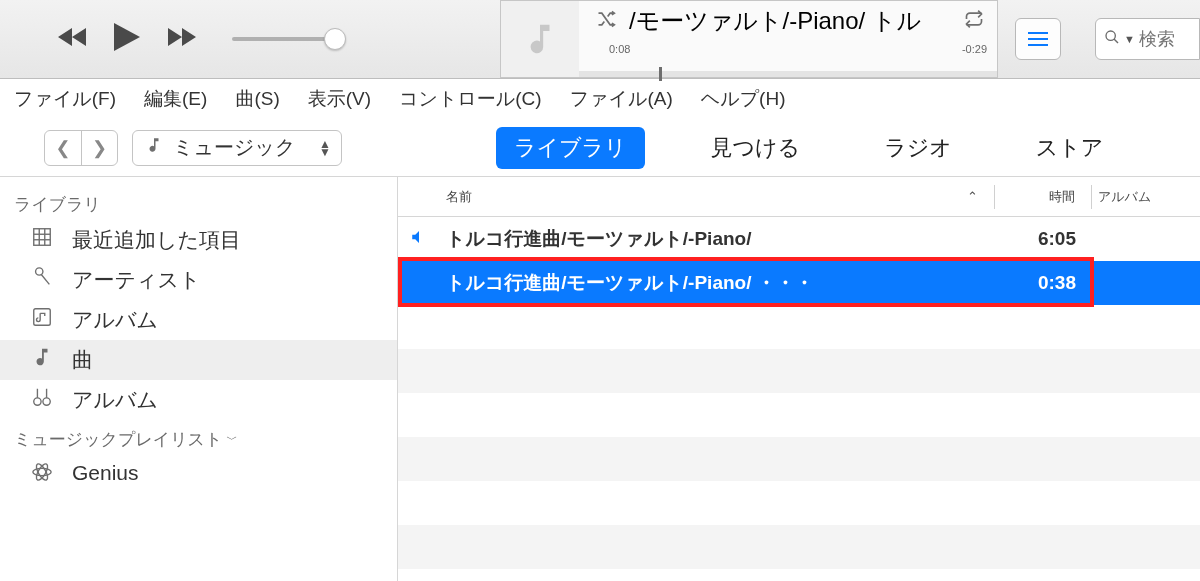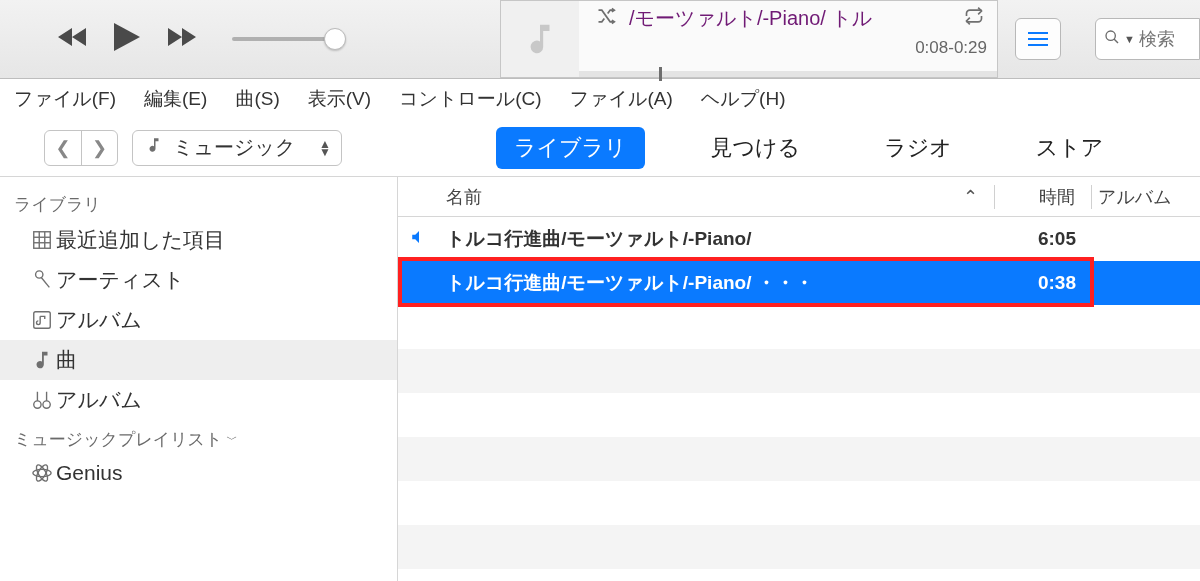--- a/index.html
+++ b/index.html
@@ -27,22 +27,22 @@
     top: 0;
     width: 498px;
     height: 78px;
     background: #fafafa;
     border: 1px solid #c6c6c6;
     display: flex;
   }
   .lcd-art { width: 78px; background: #f0f0f0; display:flex; align-items:center; justify-content:center; color:#bbb; }
   .lcd-main { flex:1; padding: 4px 10px 0 14px; position:relative; }
   .lcd-row1 { display:flex; align-items:center; gap:10px; }
-  .lcd-title { font-size: 20px; color:#701a75; flex:1; white-space:nowrap; overflow:hidden; }
-  .lcd-row2 { display:flex; justify-content:flex-end; font-size:17px; color:#666; margin-top:6px;margin-left:16px; }
+  .lcd-title { font-size: 24px; color:#000000; flex:1; white-space:nowrap; overflow:hidden; }
+  .lcd-row2 { display:flex; justify-content:space-between; font-size:11px; color:#666; margin-top:6px;margin-left:16px; }
   .lcd-prog { position:absolute; left:0; right:0; bottom:0; height:6px; background:#e4e4e4; }
   .lcd-prog-head { position:absolute; left:80px; top:-4px; width:3px; height:14px; background:#6e6e6e; }
   .shuffle, .repeat { color:#6f6f6f; }
 
   .queue-btn {
     position:absolute; left: 1015px; top: 18px; width:46px; height:42px;
     border:1px solid #b8b8b8; border-radius:6px; background:#fdfdfd;
     display:flex; align-items:center; justify-content:center; cursor:pointer;
   }
 
@@ -78,26 +78,26 @@
   .libselect .updown { margin-left:auto; font-size:12px; line-height:8px; color:#555; }
 
   .tabs { position:absolute; left:496px; display:flex; align-items:center; gap:48px; font-size:22px; }
   .tab { color:#222; cursor:pointer; padding:6px 18px; }
   .tab.active { background:#0a7aff; color:#fff; border-radius:6px; }
 
   
   .main { display:flex; height: calc(581px - 79px - 40px - 58px); }
   .sidebar { width:398px; border-right:1px solid #d6d6d6; padding-top:8px; font-size:21px; overflow:hidden; }
   .side-head { font-size:17px; color:#6a6a6a; padding:8px 14px 4px; display:flex; align-items:center; gap:4px;}
-  .side-item { display:flex; align-items:center; padding:6px 14px 6px 28px; cursor:pointer; }
+  .side-item { display:flex; gap:16px; padding:6px 14px 6px 28px; cursor:pointer; }
   .side-item .ic { width:28px; display:flex; justify-content:center; color:#6f6f6f; }
   .side-item.sel { background:#eeeeee; }
 
   .content { flex:1; display:flex; flex-direction:column; }
-  .cols { height:40px; border-bottom:1px solid #d6d6d6; display:flex; align-items:center; font-size:18px; color:#444; background:#fff; }
+  .cols { height:40px; border-bottom:1px solid #d6d6d6; display:flex; align-items:center; font-size:13px; color:#444; background:#fff; }
   .col-name { flex:1; padding-left:48px; display:flex; align-items:center; gap:6px;}
   .col-time { width:96px; text-align:right; padding-right:16px; }
   .col-album { width:108px; padding-left:6px; }
   .col-sort { margin-left:auto; margin-right:16px; color:#555; }
   .col-divider { width:1px; height:24px; background:#d0d0d0; }
 
   .rows { flex:1; background: repeating-linear-gradient(#fff 0 44px, #f4f4f4 44px 88px); position:relative;font-weight:bold; }
   .row { height:44px; display:flex; align-items:center; font-size:19px; padding-left:12px; }
   .row .speaker { width:28px; color:#0a7aff; }
   .row .rname { flex:1; padding-left:8px; }

